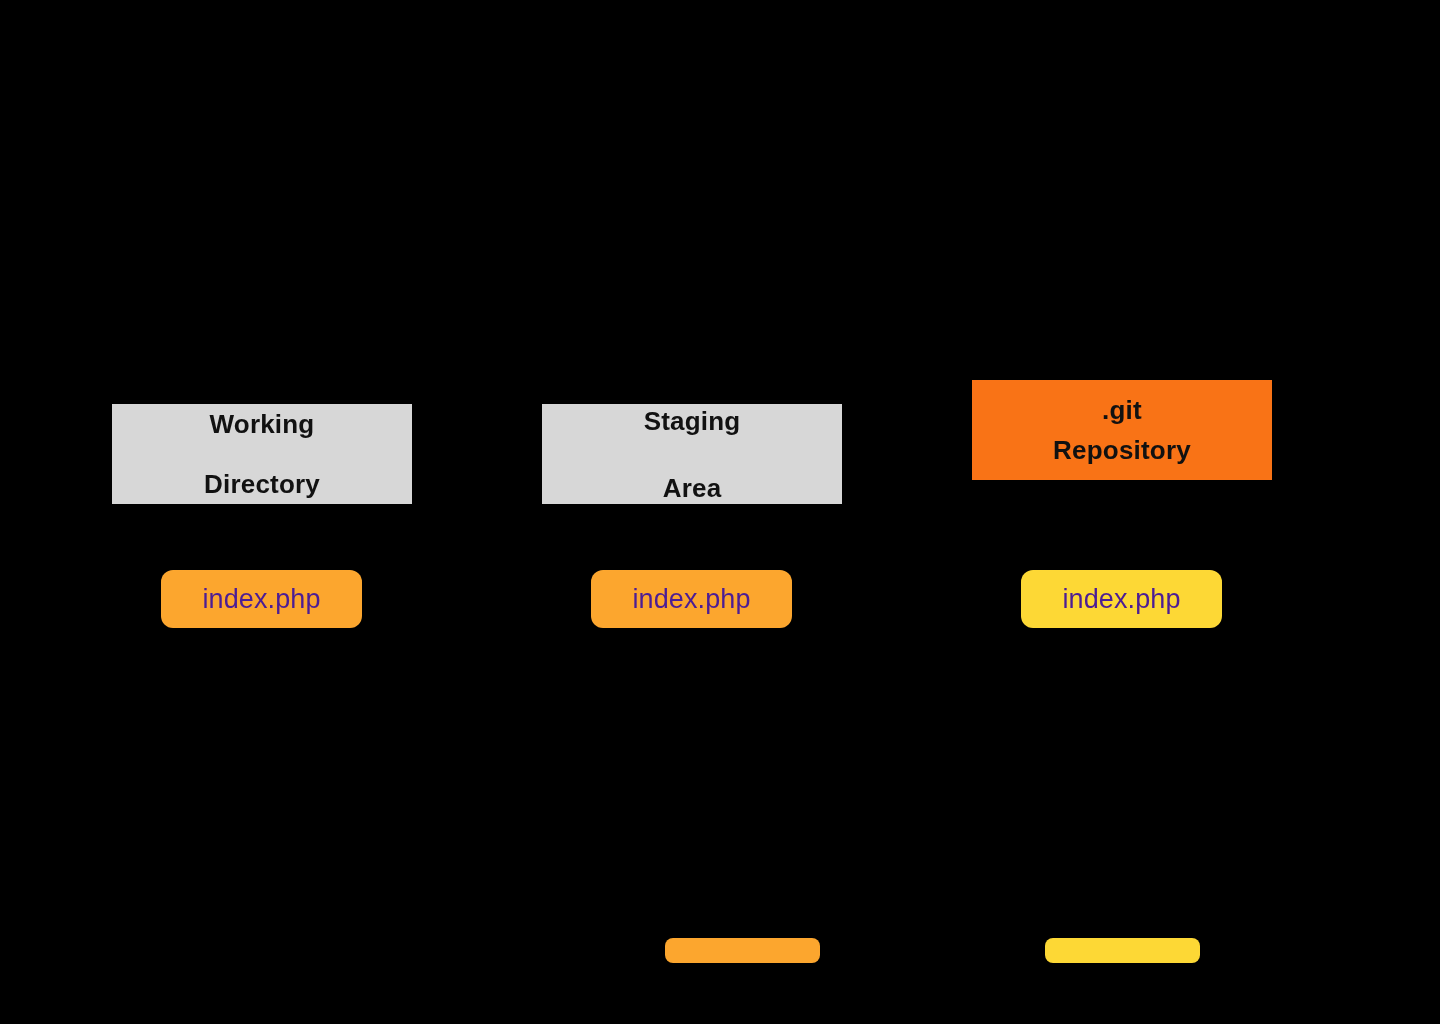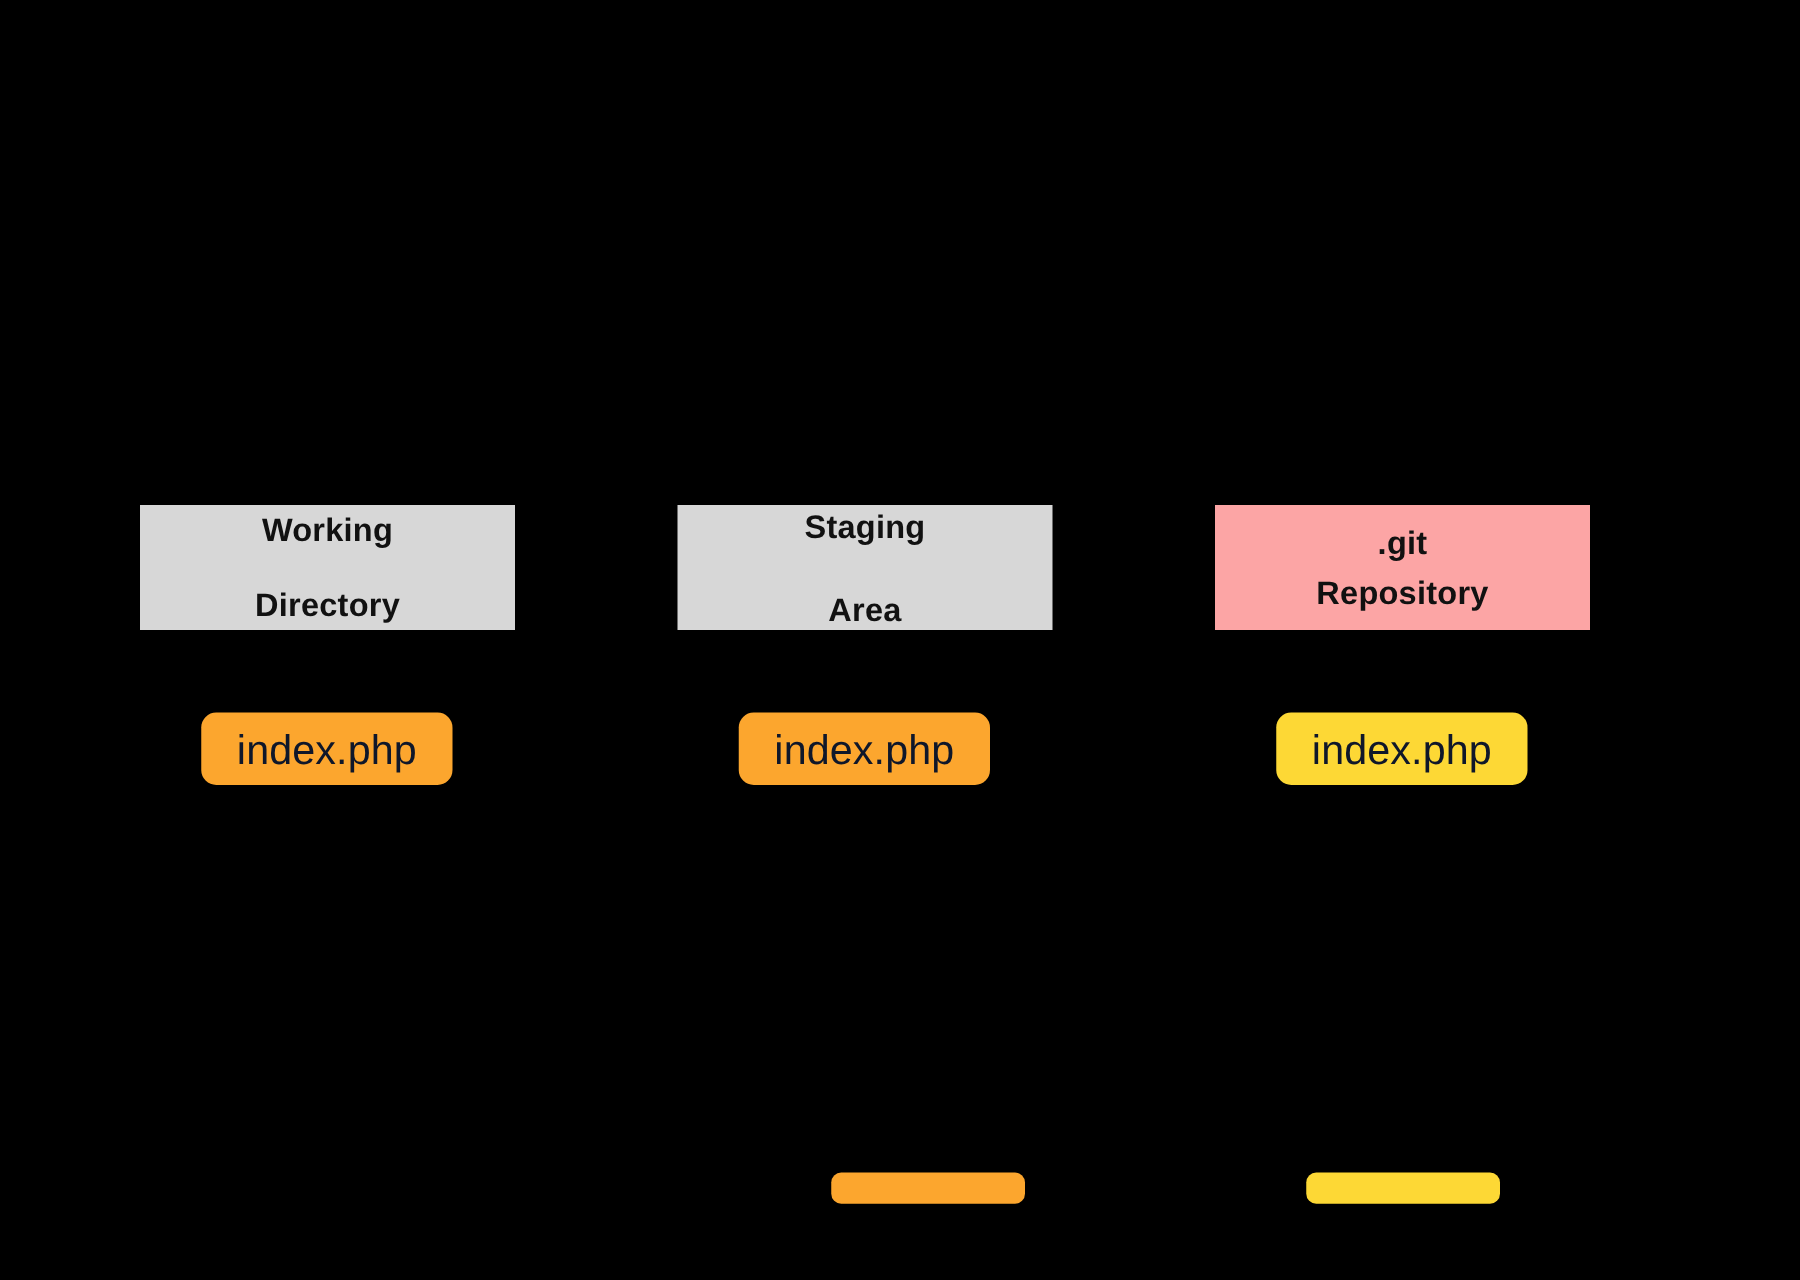--- a/index.html
+++ b/index.html
@@ -47,22 +47,22 @@
     position: absolute;
     width: 201px;
     height: 58px;
     border-radius: 12px;
     display: flex;
     align-items: center;
     justify-content: center;
     box-sizing: border-box;
   }
   .file-pill .pill-label {
-    color: #0f172a;
-    font-size: 33px;
+    color: #4c1d95;
+    font-size: 27px;
     font-weight: normal;
     line-height: 1;
     letter-spacing: 0.1px;
     white-space: nowrap;
   }
 
   
   .bottom-bar {
     position: absolute;
     width: 155px;
@@ -85,21 +85,21 @@
   </div>
 
   <div class="zone-box" style="left: 542px; top: 404px; background: rgb(215, 215, 215); gap: 27px;">
     <span class="line">Staging</span>
     <span class="line">Area</span>
   </div>
   <div class="file-pill" style="left: 591px; top: 570px; background: rgb(252, 166, 46);">
     <span class="pill-label">index.php</span>
   </div>
 
-  <div class="zone-box" style="left: 972px; top: 404px; background: #fca5a5;">
+  <div class="zone-box" style="left: 972px; top: 380px; background: #f97316;">
     <span class="line">.git</span>
     <span class="line">Repository</span>
   </div>
   <div class="file-pill" style="left: 1021px; top: 570px; background: rgb(253, 216, 53);">
     <span class="pill-label">index.php</span>
   </div>
 
   <div class="bottom-bar" style="left: 665px; top: 938px; background: rgb(252, 166, 46);"></div>
   <div class="bottom-bar" style="left: 1045px; top: 938px; background: rgb(253, 216, 53);"></div>
 

